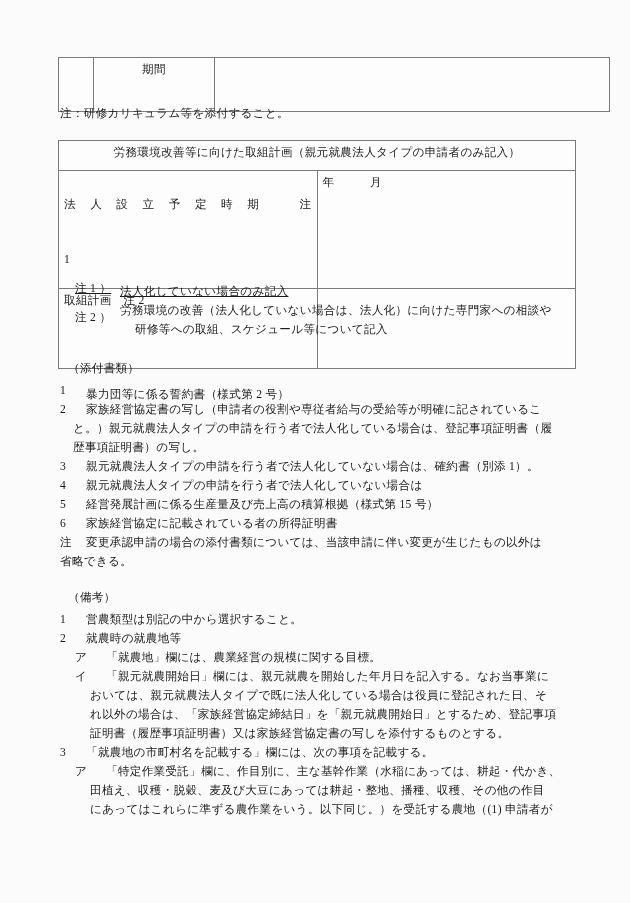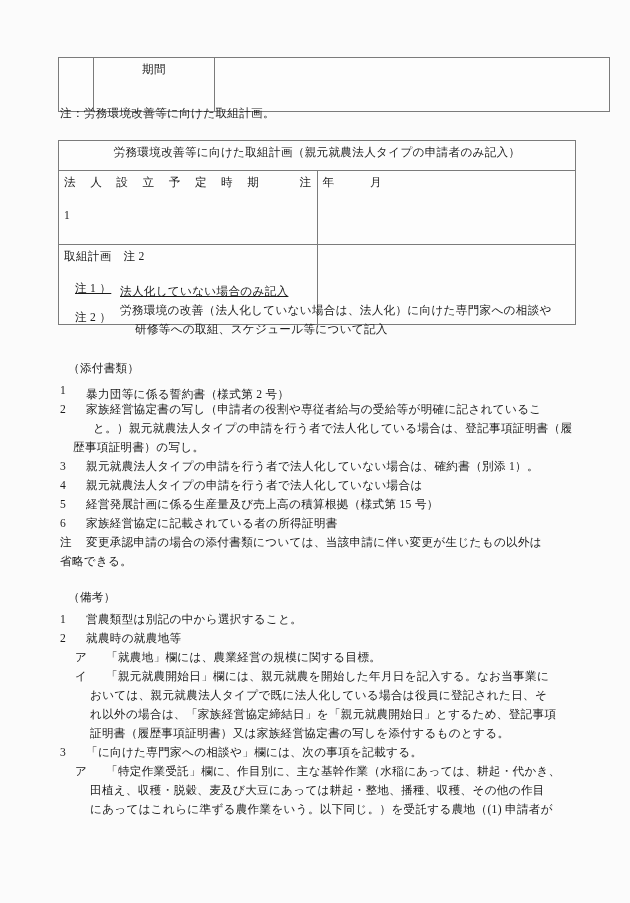--- a/index.html
+++ b/index.html
@@ -56,20 +56,21 @@
   }
   td.spread {
     text-align: justify;
     text-justify: inter-character;
   }
   td.spread > span {
     display: inline-block;
     width: 100%;
     text-align: justify;
     text-justify: inter-character;
+    margin-top: 22px;
   }
   td.spread > span::after {
     content: "";
     display: inline-block;
     width: 100%;
   }
   .pad-left-year {
     padding-left: 30px;
     padding-top: 17px;
   }
@@ -97,21 +98,21 @@
   <table class="form" style="left:58px; top:57px; width:518px;">
     <tbody>
         <tr>
       <td style="width:24px; height:46px;"></td>
       <td class="center" style="width:110px;">期間</td>
       <td style="width:384px;"></td>
     </tr>
   </tbody>
     </table>
 
-  <div class="block line" style="left:60px; top:108px; width:520px;">注：労務環境改善等に向けた取組計画。</div>
+  <div class="block line" style="left:60px; top:108px; width:520px;">注：研修カリキュラム等を添付すること。</div>
 
   <table class="form" style="left:58px; top:140px; width:518px;">
     <tbody>
         <tr>
       <td class="center" colspan="2" style="height:22px;margin-top:28px;">労務環境改善等に向けた取組計画（親元就農法人タイプの申請者のみ記入）</td>
     </tr>
     <tr>
       <td class="spread" style="width:138px; height:42px;">
         <span>法人設立予定時期　注</span><br>
         <span style="display:inline-block; width:auto;">1</span>
@@ -132,21 +133,21 @@
   <div class="para" style="left:120px; top:302px; width:452px;">労務環境の改善（法人化していない場合は、法人化）に向けた専門家への相談や</div>
   <div class="para" style="left:135px; top:321px; width:440px;">研修等への取組、スケジュール等について記入</div>
 
   <div class="block line" style="left:68px; top:363px;">（添付書類）</div>
 
   <div class="marker" style="left:60px; top:382px;">1</div>
   <div class="para" style="left:86px; top:386px; width:490px;">暴力団等に係る誓約書（様式第 2 号）</div>
 
   <div class="marker" style="left:60px; top:401px;">2</div>
   <div class="para" style="left:86px; top:401px; width:489px;">家族経営協定書の写し（申請者の役割や専従者給与の受給等が明確に記されているこ</div>
-  <div class="para" style="left:73px; top:420px; width:502px;margin-left:20px;">と。）親元就農法人タイプの申請を行う者で法人化している場合は、登記事項証明書（履</div>
+  <div class="para" style="left:73px; top:420px; width:502px;">と。）親元就農法人タイプの申請を行う者で法人化している場合は、登記事項証明書（履</div>
   <div class="para" style="left:73px; top:439px; width:502px;">歴事項証明書）の写し。</div>
 
   <div class="marker" style="left:60px; top:458px;">3</div>
   <div class="para" style="left:86px; top:458px; width:489px;">親元就農法人タイプの申請を行う者で法人化していない場合は、確約書（別添 1）。</div>
 
   <div class="marker" style="left:60px; top:477px;">4</div>
   <div class="para" style="left:86px; top:477px; width:489px;">親元就農法人タイプの申請を行う者で法人化していない場合は</div>
 
   <div class="marker" style="left:60px; top:496px;">5</div>
   <div class="para" style="left:86px; top:496px; width:489px;">経営発展計画に係る生産量及び売上高の積算根拠（様式第 15 号）</div>
@@ -169,20 +170,20 @@
   <div class="marker" style="left:75px; top:649px;">ア</div>
   <div class="para" style="left:106px; top:649px; width:469px;">「就農地」欄には、農業経営の規模に関する目標。</div>
 
   <div class="marker" style="left:75px; top:668px;">イ</div>
   <div class="para" style="left:106px; top:668px; width:469px;">「親元就農開始日」欄には、親元就農を開始した年月日を記入する。なお当事業に</div>
   <div class="para" style="left:90px; top:687px; width:485px;">おいては、親元就農法人タイプで既に法人化している場合は役員に登記された日、そ</div>
   <div class="para" style="left:90px; top:706px; width:485px;">れ以外の場合は、「家族経営協定締結日」を「親元就農開始日」とするため、登記事項</div>
   <div class="para" style="left:90px; top:725px; width:485px;">証明書（履歴事項証明書）又は家族経営協定書の写しを添付するものとする。</div>
 
   <div class="marker" style="left:60px; top:744px;">3</div>
-  <div class="para" style="left:86px; top:744px; width:489px;">「に向けた専門家への相談や」欄には、次の事項を記載する。</div>
+  <div class="para" style="left:86px; top:744px; width:489px;">「就農地の市町村名を記載する」欄には、次の事項を記載する。</div>
 
   <div class="marker" style="left:75px; top:763px;">ア</div>
   <div class="para" style="left:90px; top:782px; width:485px;">田植え、収穫・脱穀、麦及び大豆にあっては耕起・整地、播種、収穫、その他の作目</div>
   <div class="para" style="left:106px; top:763px; width:469px;">「特定作業受託」欄に、作目別に、主な基幹作業（水稲にあっては、耕起・代かき、</div>
   <div class="para" style="left:90px; top:801px; width:485px;">にあってはこれらに準ずる農作業をいう。以下同じ。）を受託する農地（(1) 申請者が</div>
 
 </div>
 
 </body></html>

